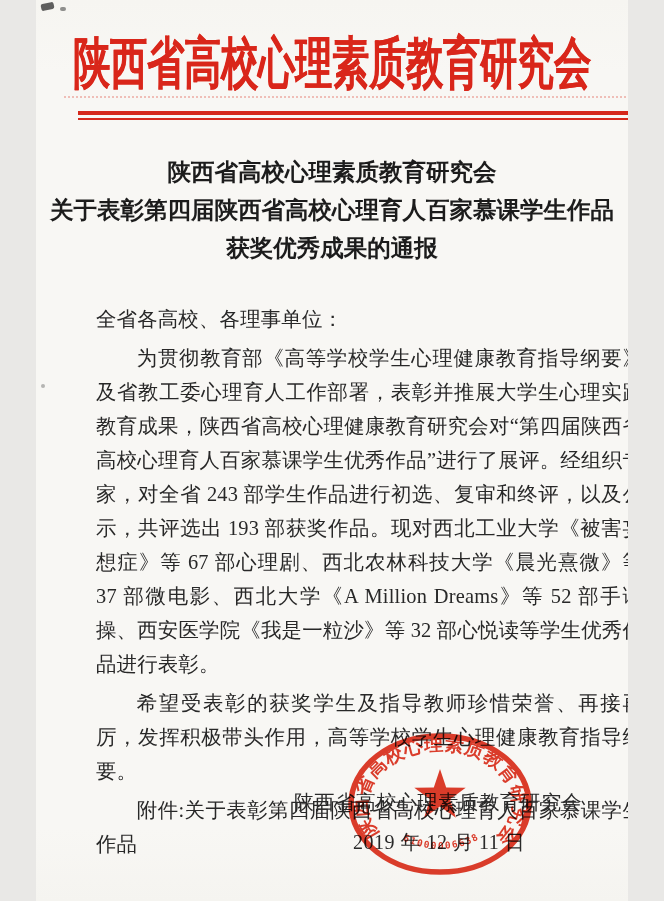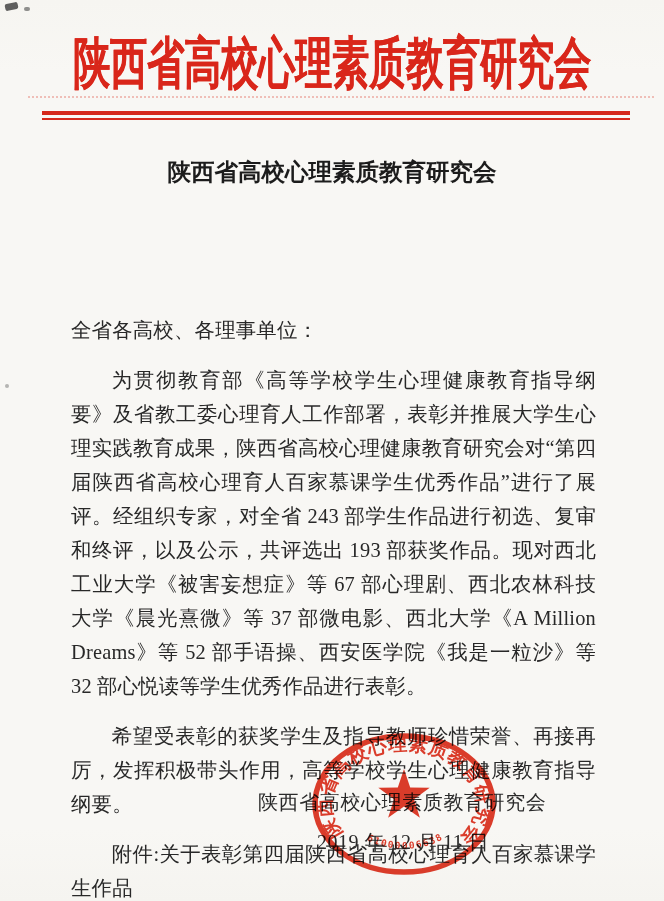--- a/index.html
+++ b/index.html
@@ -1,18 +1,18 @@
 <!DOCTYPE html>
 <html><head>
 <meta charset="utf-8">
 <style>
   html, body { margin: 0; padding: 0; background: #e9e8e6; }
   .page {
     position: relative;
-    width: 664px;
+    width: 592px;
     height: 901px;
     margin: 0 auto;
     background: linear-gradient(180deg, #f6f5f1 0%, #f8f7f4 8%, #f8f7f4 92%, #f5f4f0 100%);
     overflow: hidden;
     font-family: "Liberation Serif", "DejaVu Serif", serif;
   }
   
   .speck { position: absolute; background: #3a3a3a; border-radius: 2px; }
   .speck.s1 { left: 5px; top: 3px; width: 13px; height: 7px; transform: rotate(-12deg); opacity: .8; }
   .speck.s2 { left: 24px; top: 7px; width: 6px; height: 4px; opacity: .55; }
@@ -47,21 +47,21 @@
     line-height: 38px;
   }
   
   .body-block {
     position: absolute; top: 297px; left: 55px; width: 557px;
     color: #282828;
     font-size: 20.4px;
     line-height: 34px;
     letter-spacing: 0.2px;
   }
-  .body-block p { margin: 16px; text-align: justify; }
+  .body-block p { margin: 5px; text-align: justify; }
   .salutation { text-indent: 0; }
   .para, .attachment { text-indent: 2em; }
   
   .sig-org {
     position: absolute; top: 789px; left: 258px;
     color: #2a2a2a; font-size: 20px; letter-spacing: 0.6px; white-space: nowrap;
   }
   .sig-date {
     position: absolute; top: 829px; left: 317px;
     color: #2a2a2a; font-size: 20px; letter-spacing: 0.5px; white-space: nowrap;
@@ -95,20 +95,22 @@
 
   <div class="artifact-line"></div>
 
   <div class="rule">
     <div class="rule-thick"></div>
     <div class="rule-thin"></div>
   </div>
 
   <div class="doc-title">
     <div>陕西省高校心理素质教育研究会</div>
+    <div>关于表彰第四届陕西省高校心理育人百家慕课学生作品</div>
+    <div>获奖优秀成果的通报</div>
   </div>
 
   <div class="body-block">
     <p class="salutation">全省各高校、各理事单位：</p>
     <div>
         <p class="para">为贯彻教育部《高等学校学生心理健康教育指导纲要》及省教工委心理育人工作部署，表彰并推展大学生心理实践教育成果，陕西省高校心理健康教育研究会对“第四届陕西省高校心理育人百家慕课学生优秀作品”进行了展评。经组织专家，对全省 243 部学生作品进行初选、复审和终评，以及公示，共评选出 193 部获奖作品。现对西北工业大学《被害妄想症》等 67 部心理剧、西北农林科技大学《晨光熹微》等 37 部微电影、西北大学《A Million Dreams》等 52 部手语操、西安医学院《我是一粒沙》等 32 部心悦读等学生优秀作品进行表彰。</p>
         <p class="para">希望受表彰的获奖学生及指导教师珍惜荣誉、再接再厉，发挥积极带头作用，高等学校学生心理健康教育指导纲要。</p>
       </div>
     <p class="attachment">附件:关于表彰第四届陕西省高校心理育人百家慕课学生作品</p>
   </div>

